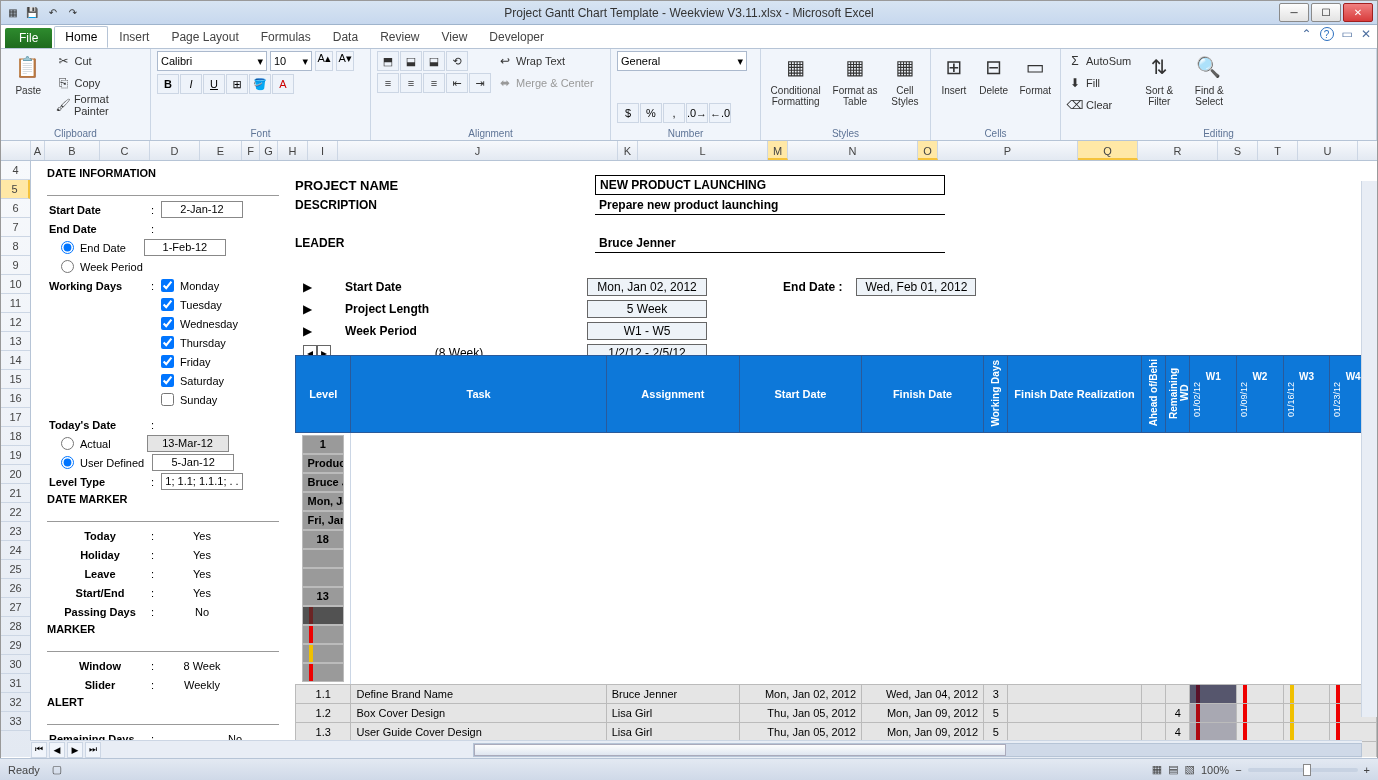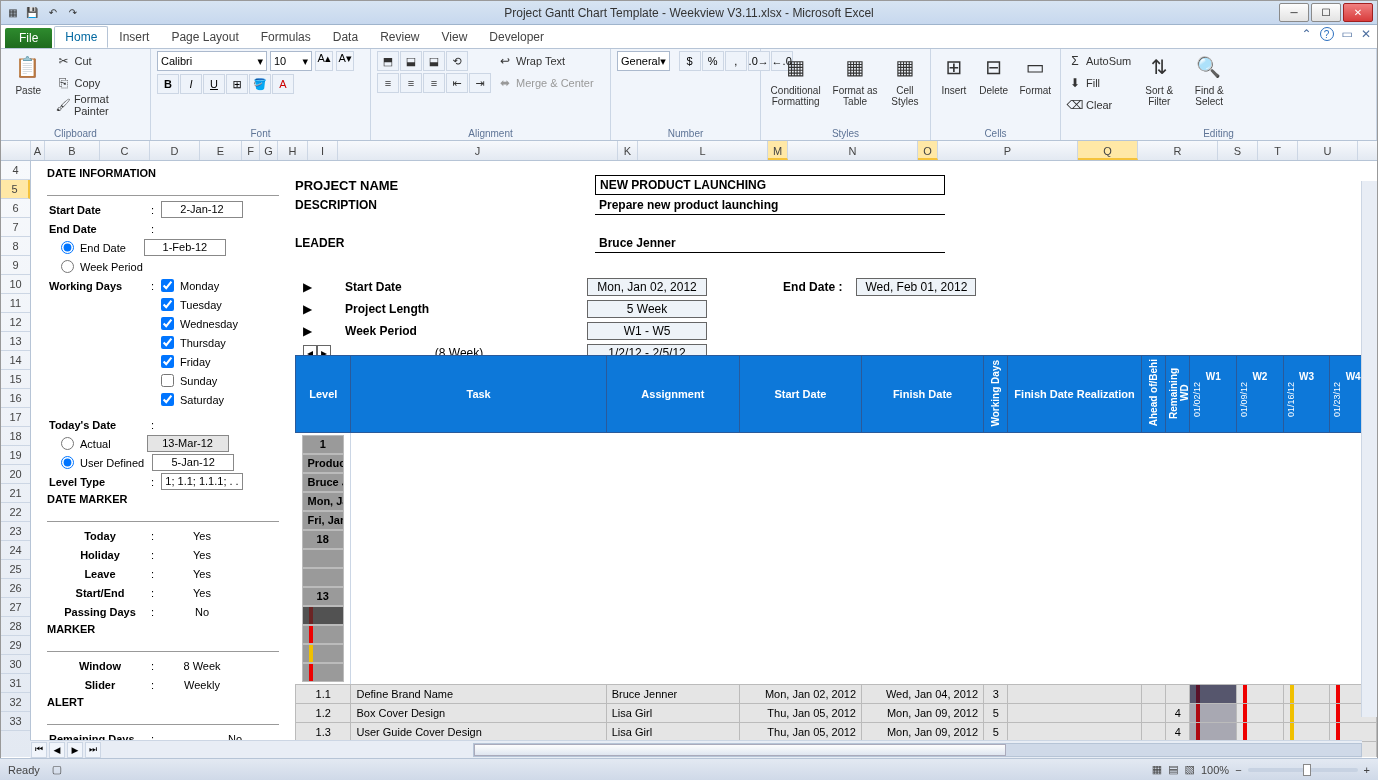--- a/index.html
+++ b/index.html
@@ -11,21 +11,21 @@
 .titlebar .qat .q { width: 16px; height: 16px; border: 1px solid transparent; display: flex; align-items: center; justify-content: center; font-size: 10px; color: #333; }
 .titlebar .title { position:absolute; left:50%; transform:translateX(-50%); color: #333; font-size: 12px; }
 .winbtns { margin-left:auto; display:flex; gap:0;}
 .winbtns .wb { width:30px; height:19px; display:flex; align-items:center; justify-content:center; background:linear-gradient(#fdfdfd,#e3e3e3); border:1px solid #8a8a8a; border-radius:2px; margin-left:2px; font-size:10px;}
 .winbtns .close{background:linear-gradient(#f08080,#d83c3c); color:#fff; border-color:#a02020;}
 
 
 .ribbon-tabs { height: 24px; background: #fff; display: flex; align-items: flex-end; border-bottom: 1px solid #b6c4d6; padding-left: 4px; position:relative;}
 .file-tab { background: linear-gradient(#2e8b2e, #1e6b1e); color: #fff; padding: 3px 14px; border-radius: 2px 2px 0 0; font-size: 12px; margin-right: 2px; }
 .tab { padding: 3px 10px; font-size: 12px; color: #444; border: 1px solid transparent; }
-.tab.active { background: #fff; border: 1px solid #b6c4d6; border-bottom-color: #fff; border-radius: 2px 2px 0 0; color: #0369a1; }
+.tab.active { background: #fff; border: 1px solid #b6c4d6; border-bottom-color: #fff; border-radius: 2px 2px 0 0; color: #000000; }
 .ribbon-tabs .right-icons{position:absolute; right:6px; top:2px; display:flex; gap:8px; font-size:12px; color:#4d6fa0;}
 
 
 .ribbon { height: 92px; background: #f1f5fb; border-bottom: 1px solid #b6c4d6; display: flex; }
 .group { border-right: 1px solid #cbd6e5; padding: 2px 6px; display: flex; flex-direction: column; position: relative; }
 .group-label { position: absolute; bottom: 1px; left: 0; right: 0; text-align: center; font-size: 10px; color: #5e7496; }
 .group-body { display: flex; gap: 6px; align-items: flex-start; height: 72px; }
 .big-btn { display: flex; flex-direction: column; align-items: center; justify-content: flex-start; width: 44px; font-size: 10px; text-align: center; gap:2px; color:#333;}
 .big-btn .ic { width: 32px; height: 32px; display:flex; align-items:center; justify-content:center; font-size:20px;}
 .stack { display: flex; flex-direction: column; gap: 2px; font-size: 11px; color:#333;}
@@ -211,21 +211,21 @@
           </div>
         <div class="row" style="color:#999">
             <span class="ic16">⬌</span>
             <span>Merge &amp; Center</span>
           </div>
       </div>
     </div>
     <div class="group-label">Alignment</div>
   </div>
   <div class="group" style="width:150px">
-    <div class="group-body" style="flex-direction:row; gap:9px;">
+    <div class="group-body" style="flex-direction:column; gap:16px;justify-content:space-between;">
       <div class="combo" style="width:130px">
           <span>General</span>
           <span>▾</span>
         </div>
       <div class="btnrow">
         <div class="rb">$</div>
         <div class="rb">%</div>
         <div class="rb">,</div>
         <div class="rb">.0→</div>
         <div class="rb">←.0</div>
@@ -405,28 +405,28 @@
           </div>
         <div class="ln">
             <span class="lbl"></span>
             <span class="colon"></span>
             <input type="checkbox" checked="" style="">
             <span>Friday</span>
           </div>
         <div class="ln">
             <span class="lbl"></span>
             <span class="colon"></span>
+            <input type="checkbox" checked="" style="">
+            <span>Saturday</span>
+          </div>
+        <div class="ln">
+            <span class="lbl"></span>
+            <span class="colon"></span>
             <input type="checkbox" style="">
             <span>Sunday</span>
-          </div>
-        <div class="ln">
-            <span class="lbl"></span>
-            <span class="colon"></span>
-            <input type="checkbox" checked="" style="">
-            <span>Saturday</span>
           </div>
         <div class="ln" style="margin-top:6px">
             <span class="lbl">Today's Date</span>
             <span class="colon">:</span>
           </div>
         <div class="ln" style="padding-left:12px">
             <input type="radio" style="">
             <span>Actual</span>
             <span class="box" style="margin-left:36px;background:#e5e5e5">13-Mar-12</span>
           </div>

